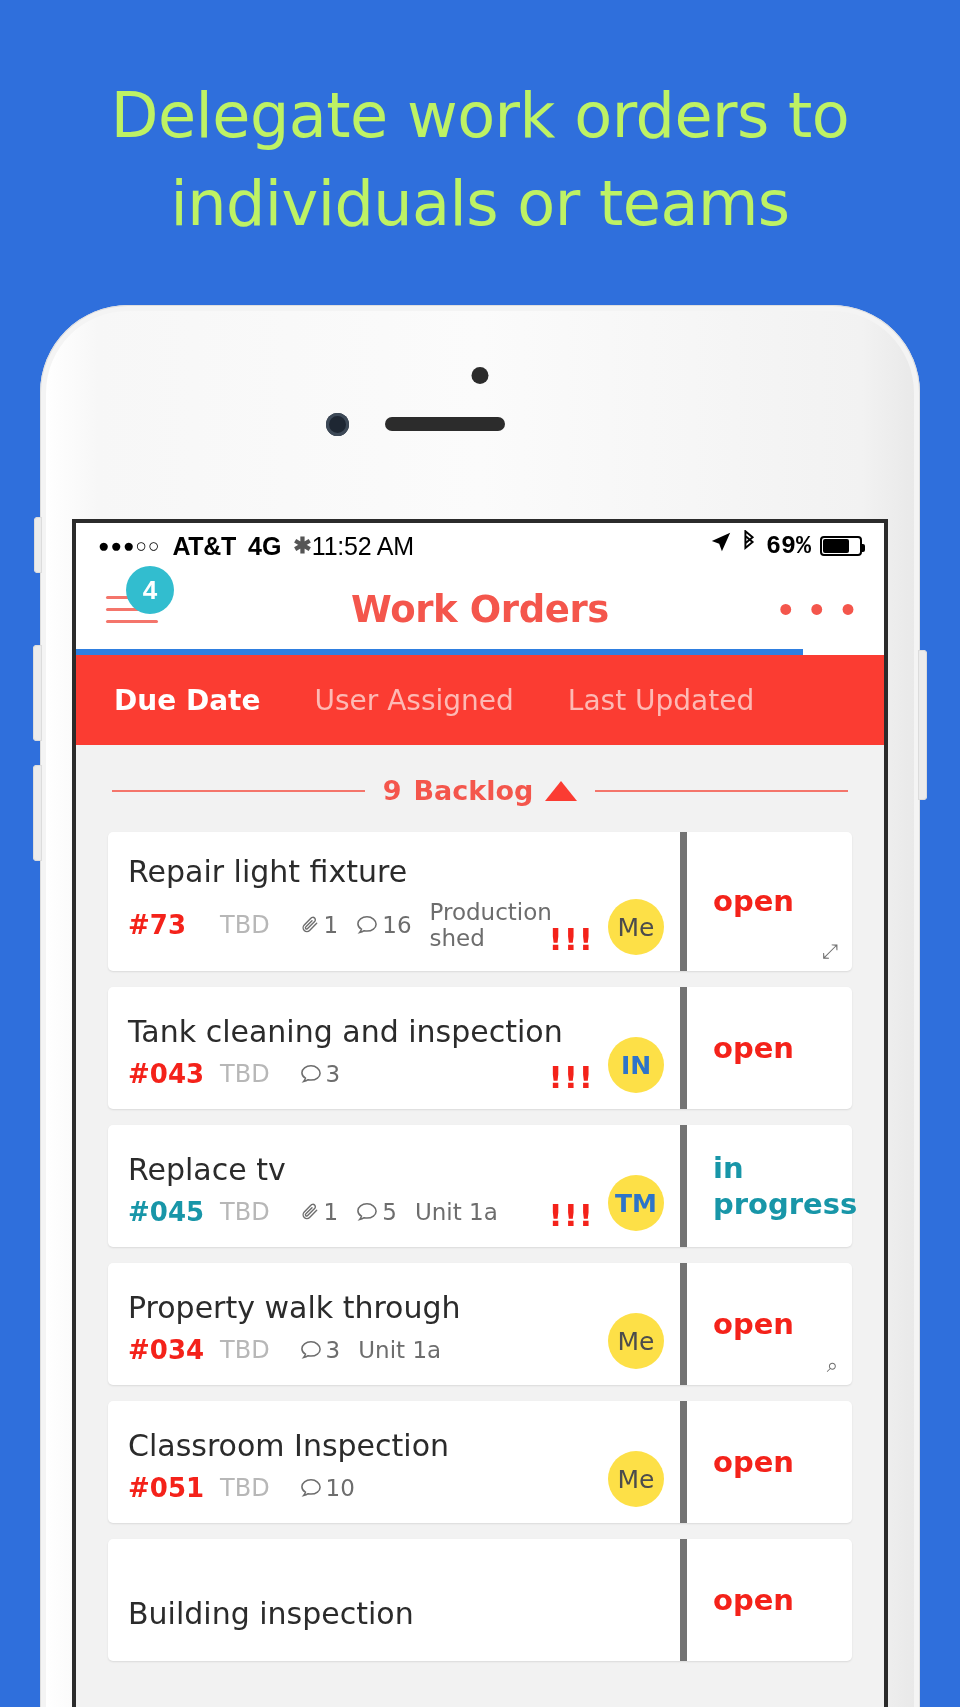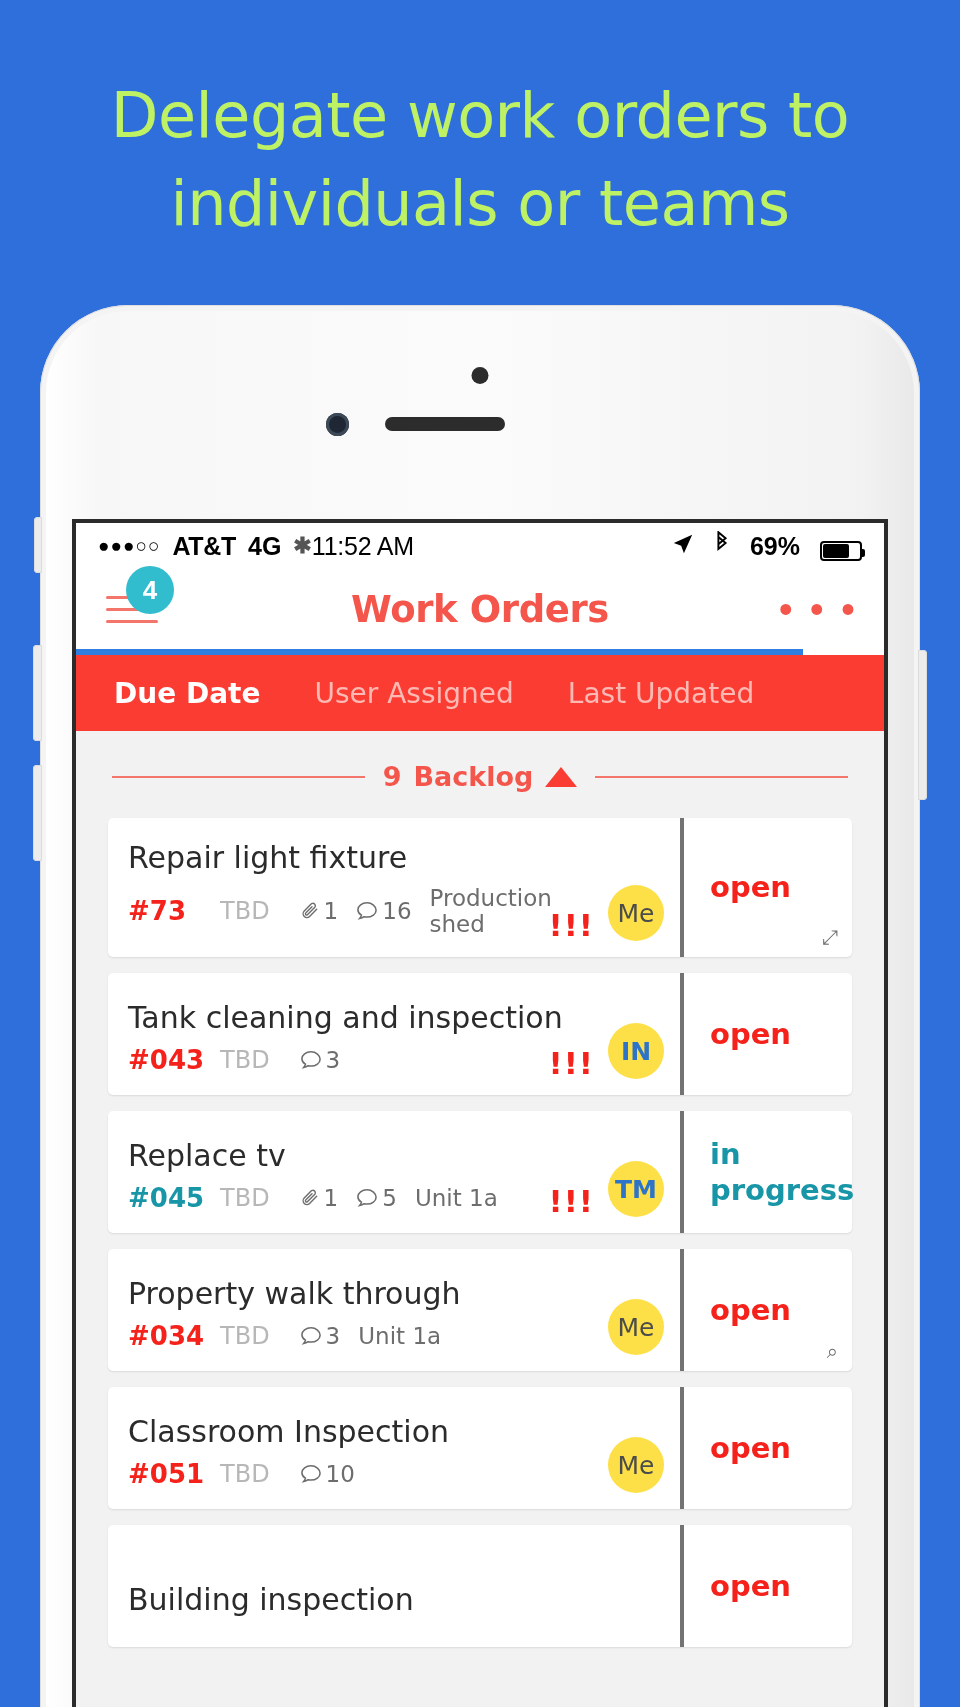--- a/index.html
+++ b/index.html
@@ -90,21 +90,21 @@
     color: #000;
     font-family: "Liberation Sans", sans-serif;
     font-weight: 700;
   }
   .sb-left { display: flex; align-items: center; gap: 12px; }
   .dots { letter-spacing: 1px; font-size: 19px; }
   .carrier { font-weight: 700; font-size: 25px; letter-spacing: -0.3px;}
   .net { font-weight: 700; font-size: 25px; }
   .spinner { font-size: 22px; color: #555; }
   .sb-center { flex: 1; text-align: left; font-size: 25px; font-weight: 400; letter-spacing: -0.2px;}
-  .sb-right { display: flex; align-items: flex-end; gap: 20px; font-size: 25px; font-weight: 700;}
+  .sb-right { display: flex; align-items: center; gap: 9px; font-size: 25px; font-weight: 700; font-family: Liberation Mono, monospace;}
   .battery {
     width: 42px; height: 20px;
     border: 2px solid #000; border-radius: 4px;
     position: relative; display: inline-block;
   }
   .battery::after {
     content:""; position:absolute; right:-5px; top:6px;
     width:3px; height:8px; background:#000; border-radius:0 2px 2px 0;
   }
   .battery i { position:absolute; left:1px; top:1px; bottom:1px; width:68%; background:#000; border-radius:2px; display:block;}
@@ -144,21 +144,21 @@
     z-index: 2;
   }
 
   
   .loadbar { height: 6px; background: #ffffff; position: relative; }
   .loadbar i { position: absolute; left: 0; top: 0; height: 6px; width: 90%; background: #2f7fe0; display:block;}
 
   
   .tabbar {
     background: #fb3c32;
-    height: 76px;
+    height: 90px;
     display: flex; align-items: center;
     padding-left: 38px;
     overflow: hidden;
   }
   .tab {
     color: #fdb9b4;
     font-size: 28px;
     font-weight: 400;
     white-space: nowrap;
     margin-right: 54px;
@@ -238,21 +238,21 @@
     width: 56px; height: 56px; border-radius: 50%;
     background: #fde047; color: #4c4c4c;
     display: flex; align-items: center; justify-content: center;
     font-size: 25px; font-weight: 400;
     font-family: "DejaVu Sans", sans-serif;
   }
   .avatar.blue { color: #2d74c9; font-weight: 700; }
 
   .card-status {
     width: 172px;
-    border-left: 4px solid #737373;
+    border-left: 7px solid #737373;
     display: flex; align-items: center;
     padding-left: 26px;
     font-size: 29px; font-weight: 700; color: #f4221a;
     line-height: 1.25;
     font-family: "DejaVu Sans", sans-serif;
   }
   .card-status.teal { color: #1896a8; }
   .corner-icon {
     position: absolute; right: 14px; bottom: 8px;
     color: #6f6f6f; font-size: 20px;

